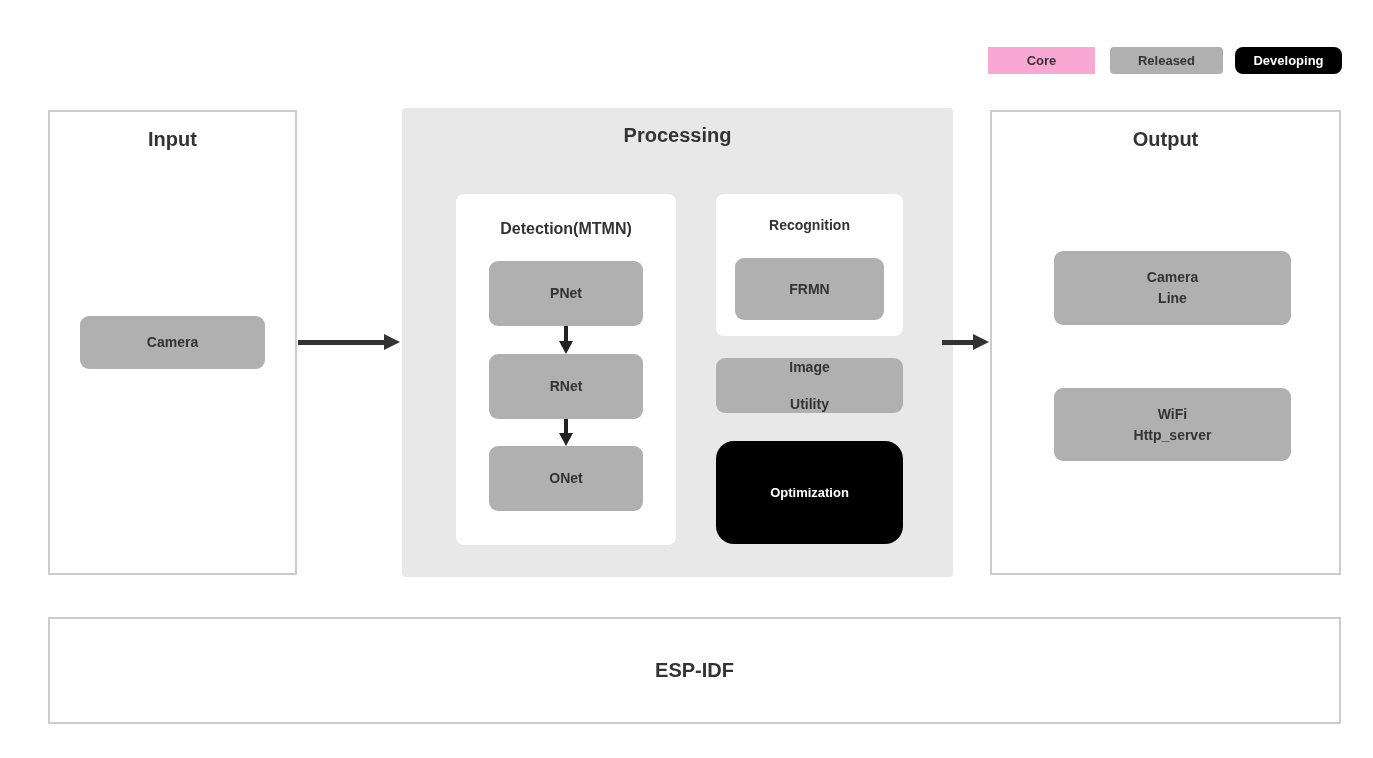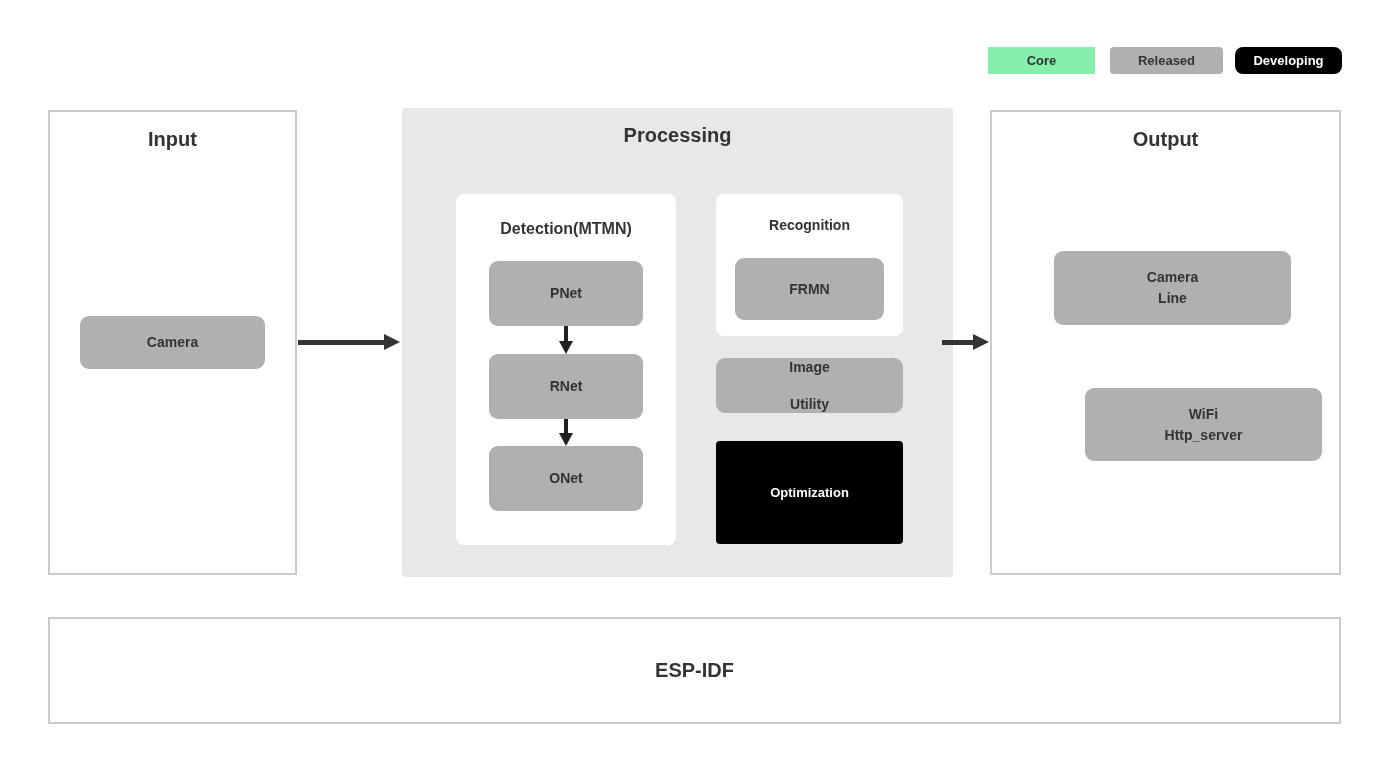--- a/index.html
+++ b/index.html
@@ -11,21 +11,21 @@
     color: #333333;
     overflow: hidden;
   }
 
   
   .badge {
     position: absolute; top: 47px; height: 27px;
     display: flex; align-items: center; justify-content: center;
     font-size: 13px; box-sizing: border-box;
   }
-  .badge-core       { left: 988px;  width: 107px; background: #86efac; }
+  .badge-core       { left: 988px;  width: 107px; background: #f9a8d4; }
   .badge-released   { left: 1110px; width: 113px; background: #b0b0b0; border-radius: 4px; }
   .badge-developing { left: 1235px; width: 107px; background: #000000; color: #ffffff; border-radius: 8px; }
 
   
   .section {
     position: absolute; background: #ffffff;
     border: 2px solid #cccccc; box-sizing: border-box;
   }
   .section-input  { left: 48px;  top: 110px; width: 249px;  height: 465px; }
   .section-output { left: 990px; top: 110px; width: 351px;  height: 465px; }
@@ -53,23 +53,23 @@
     display: flex; flex-direction: column; align-items: center; justify-content: center;
     font-size: 14px; line-height: 1.5; text-align: center; box-sizing: border-box;
   }
   .node-camera   { left: 80px;   top: 316px; width: 185px; height: 53px; }
   .node-pnet     { left: 489px;  top: 261px; width: 154px; height: 65px; }
   .node-rnet     { left: 489px;  top: 354px; width: 154px; height: 65px; }
   .node-onet     { left: 489px;  top: 446px; width: 154px; height: 65px; }
   .node-frmn     { left: 735px;  top: 258px; width: 149px; height: 62px; }
   .node-imgutil  { left: 716px;  top: 358px; width: 187px; height: 55px; gap: 16px; }
   .node-optim    { left: 716px;  top: 441px; width: 187px; height: 103px;
-                   background: #000000; color: #ffffff; font-size: 13px; border-radius: 4px; }
+                   background: #000000; color: #ffffff; font-size: 13px; border-radius: 18px; }
   .node-cmdline  { left: 1054px; top: 251px; width: 237px; height: 74px; }
-  .node-wifi     { left: 1054px; top: 388px; width: 237px; height: 73px; margin-left: 31px; }
+  .node-wifi     { left: 1054px; top: 388px; width: 237px; height: 73px; }
 
   
   .harrow { position: absolute; height: 16px; }
   .harrow .shaft {
     position: absolute; left: 0; top: 6px; height: 5px; background: #333333;
   }
   .harrow .head {
     position: absolute; top: 0; width: 0; height: 0;
     border-top: 8px solid transparent; border-bottom: 8px solid transparent;
     border-left: 16px solid #333333;

